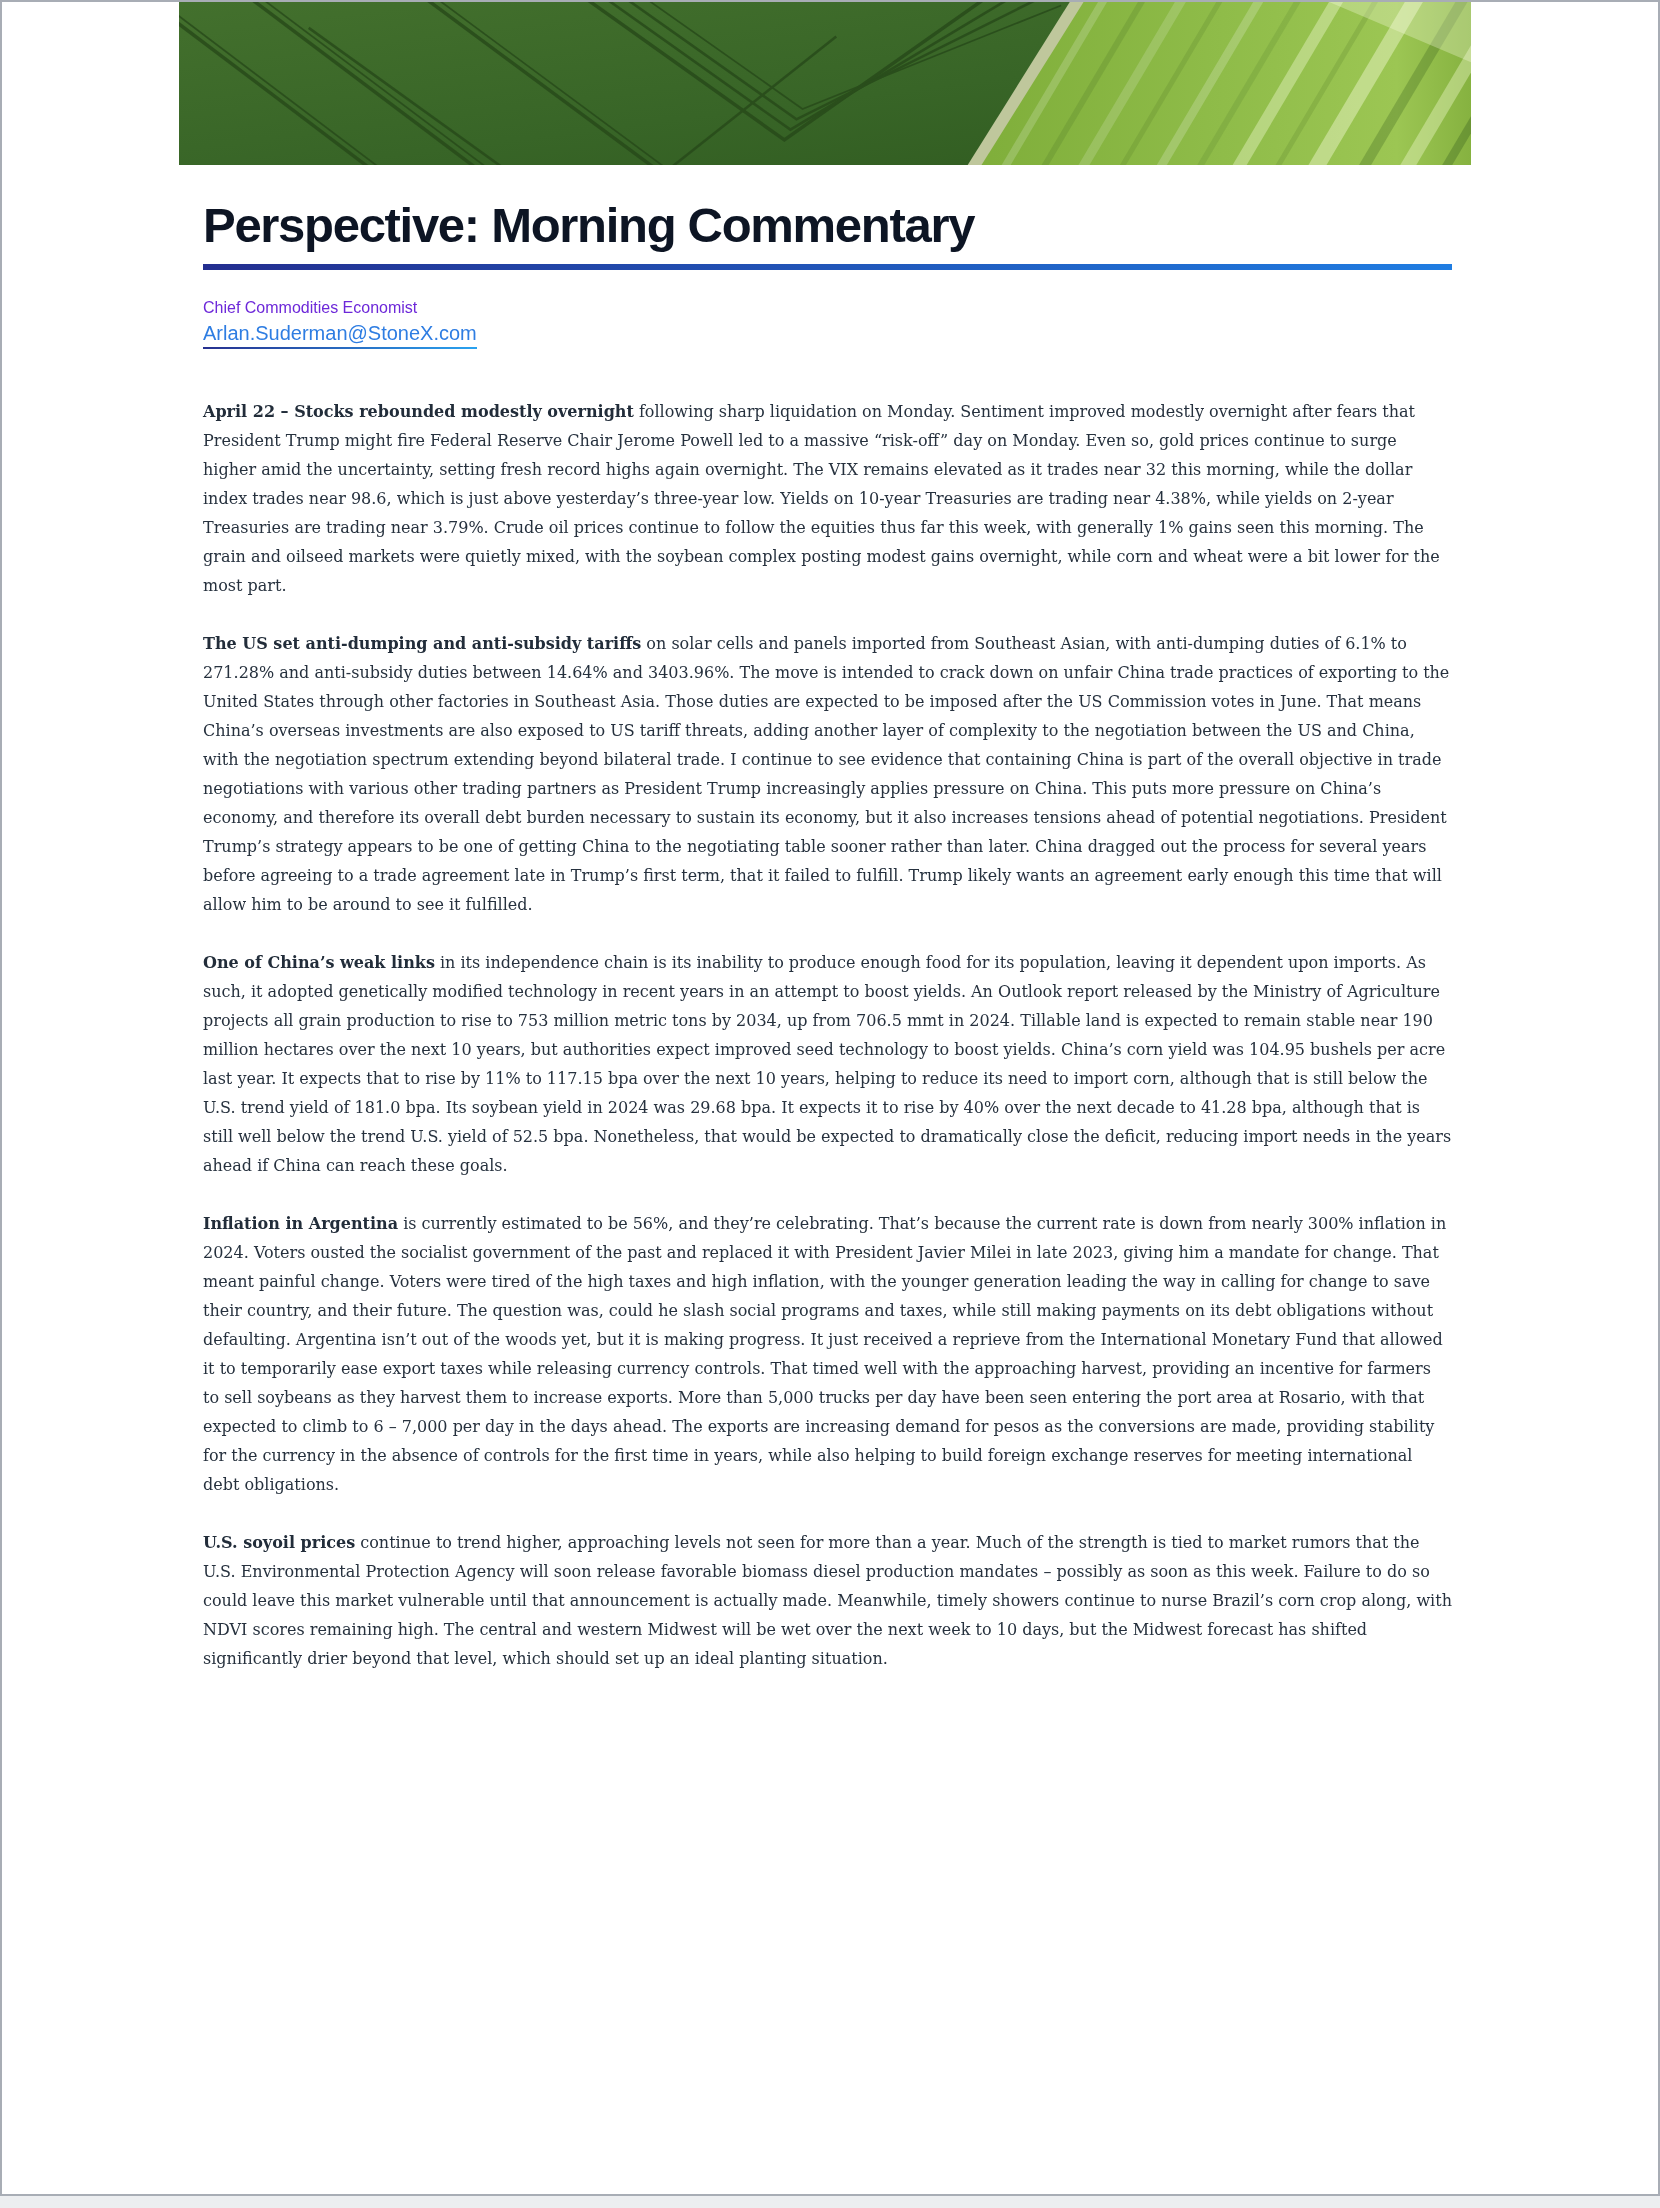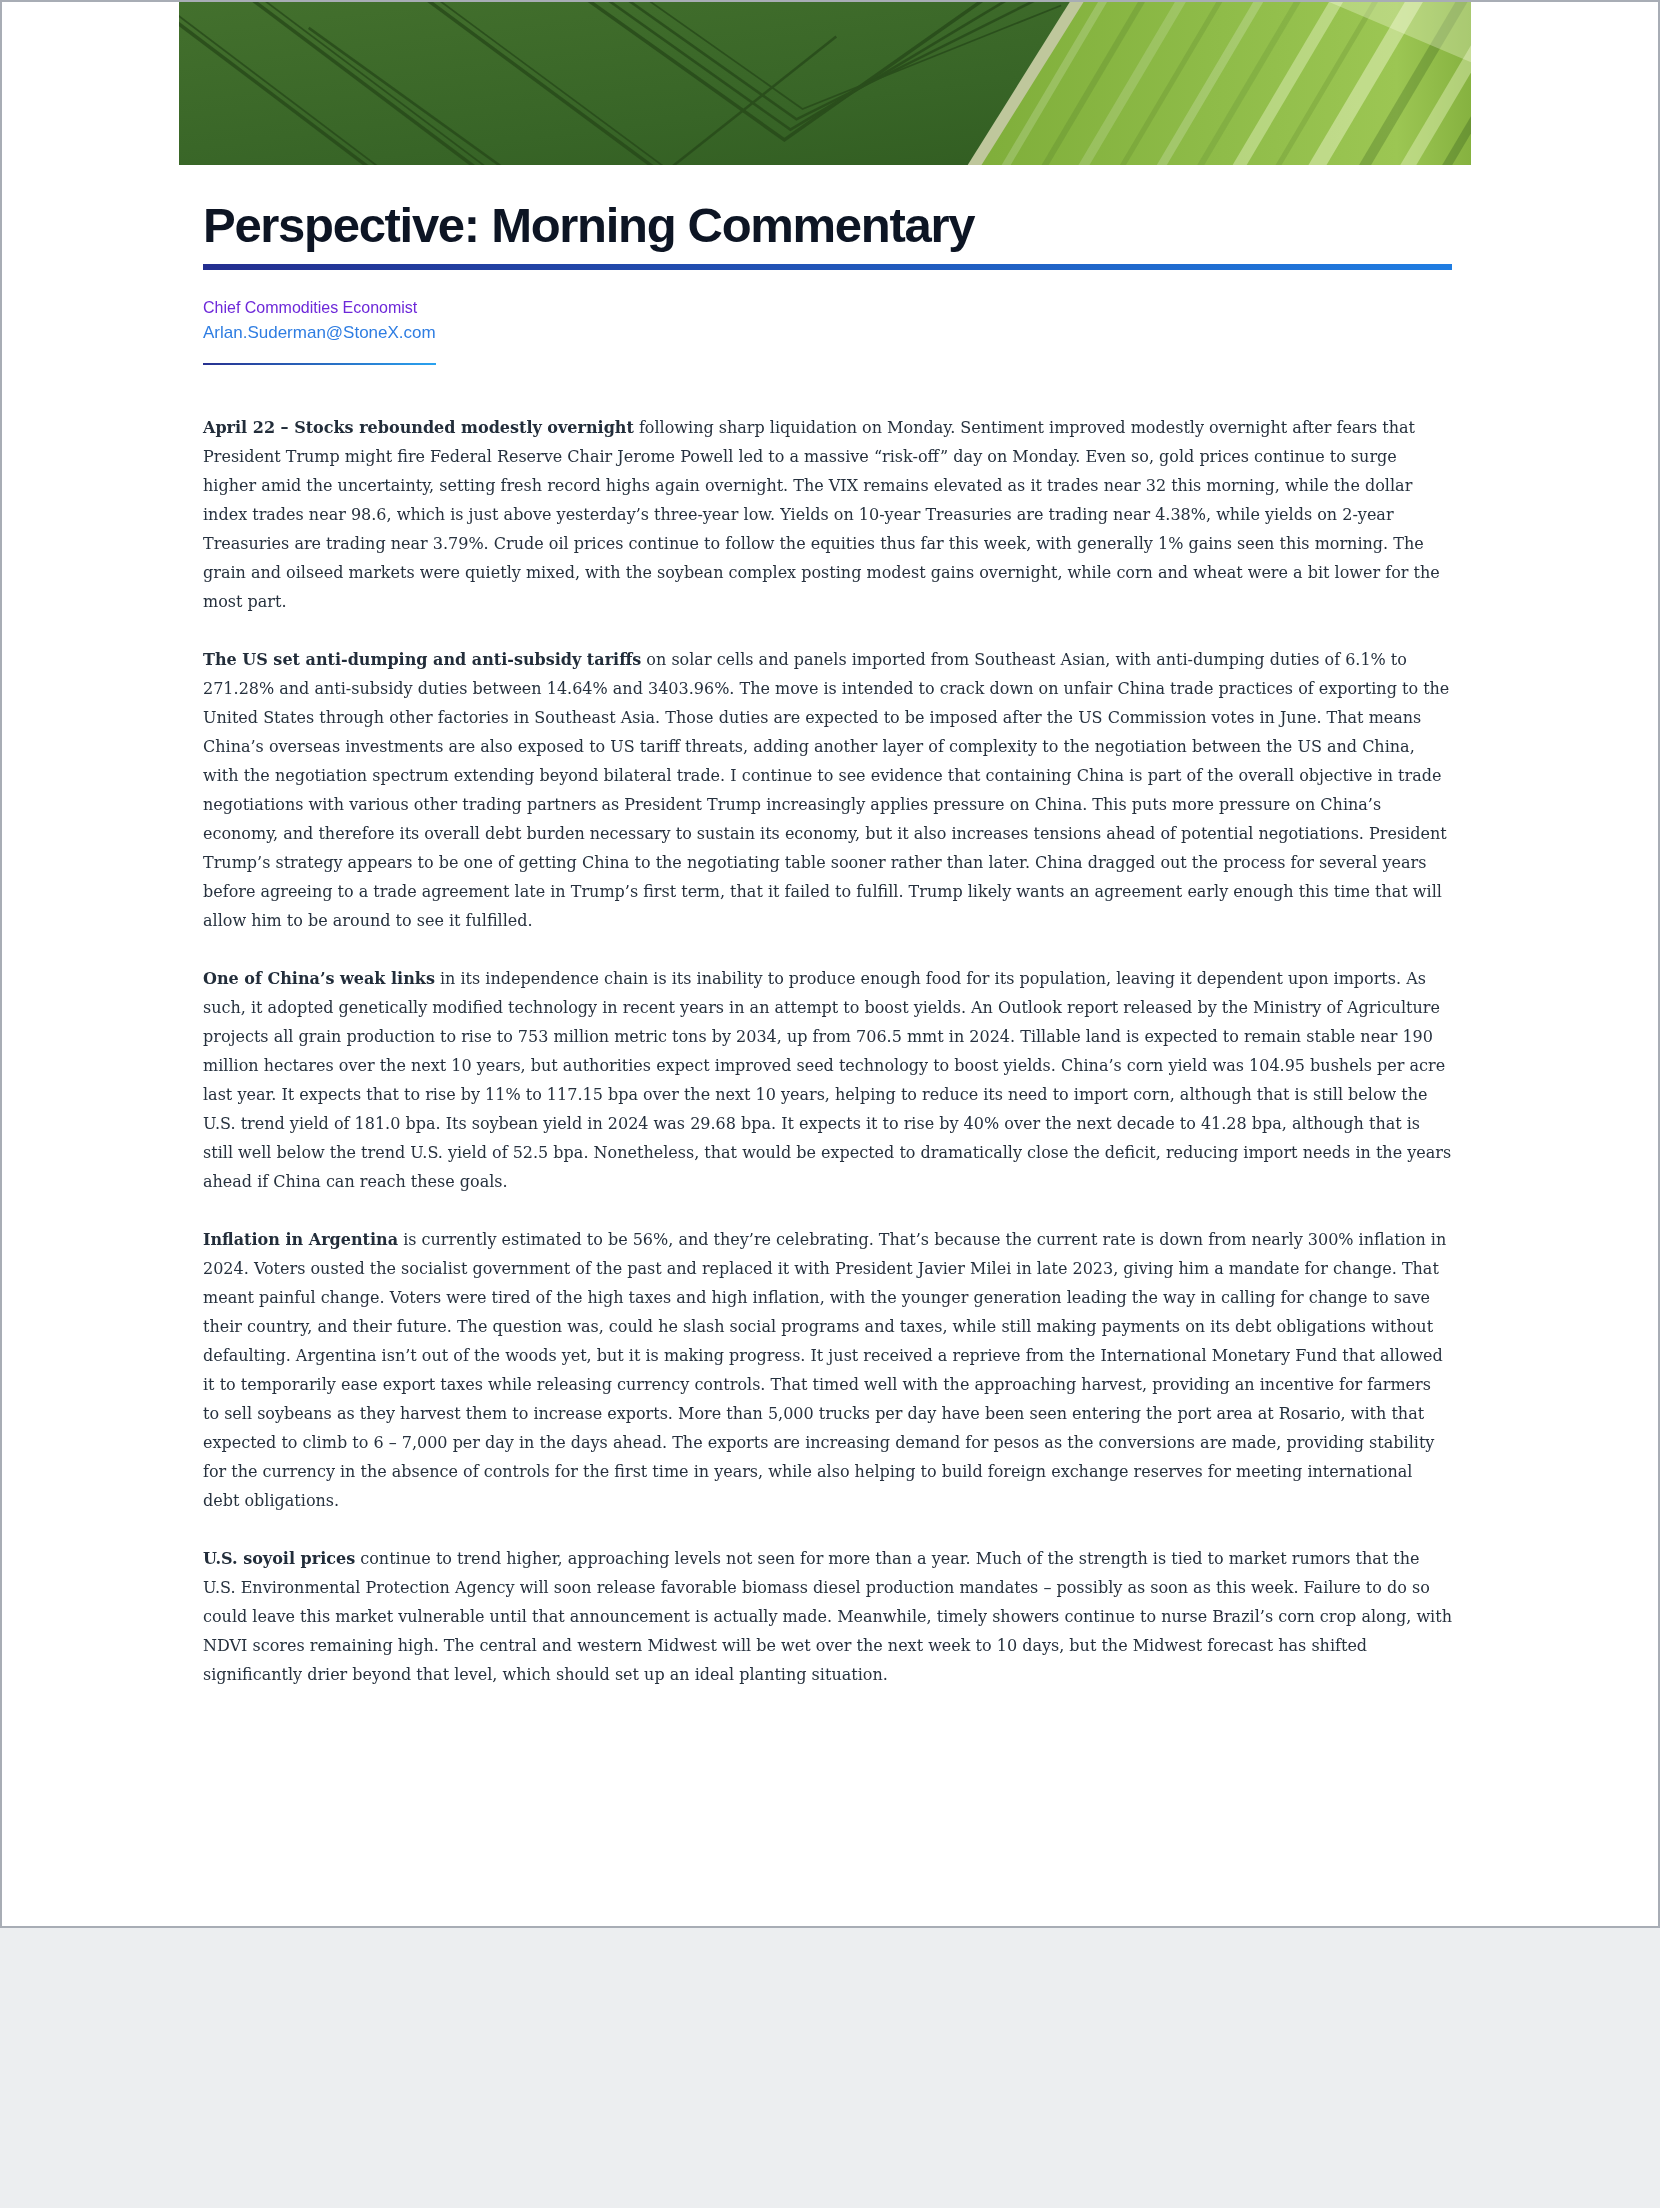--- a/index.html
+++ b/index.html
@@ -1,19 +1,19 @@
 <!DOCTYPE html>
 <html style="font-size:14px"><head>
 <meta charset="utf-8">
 <style>
   html, body { margin: 0; padding: 0; background: #eceef0; }
   .page {
     position: relative;
     width: 1660px;
-    height: 1928px;
+    height: 2196px;
     background: #ffffff;
     box-sizing: border-box;
     border: 2.6px solid #a8adb5;
     overflow: hidden;
     font-family: "Liberation Sans", sans-serif;
   }
   .banner {
     display: block;
     margin-left: 177px;
     width: 1292px;
@@ -31,25 +31,25 @@
   .title-rule {
     margin-top: 13px;
     height: 6px;
     background: linear-gradient(90deg, #232e8f 0%, #1f7de2 100%);
   }
   .author-block { margin-top: 24px; }
   .author-name { font-size: 18px; font-weight: 700; color: #13203a; line-height: 26px; }
   .author-role { font-size: 16px; color: #6d28d9; line-height: 27px; }
   .author-email {
     display: inline-block;
-    font-size: 17px;
+    font-size: 20px;
     color: #2e7de2;
     line-height: 24px;
     text-decoration: none;
-    padding-bottom: 18px;
+    padding-bottom: 2px;
     border-bottom: 2.6px solid;
     border-image: linear-gradient(90deg, #27308f, #2aa3f0) 1;
     cursor: pointer;
   }
   .body-text {
     margin-top: 48px;
     font-family: "DejaVu Serif", serif;
     font-size: 16px;
     line-height: 29px;
     color: #26313e;

